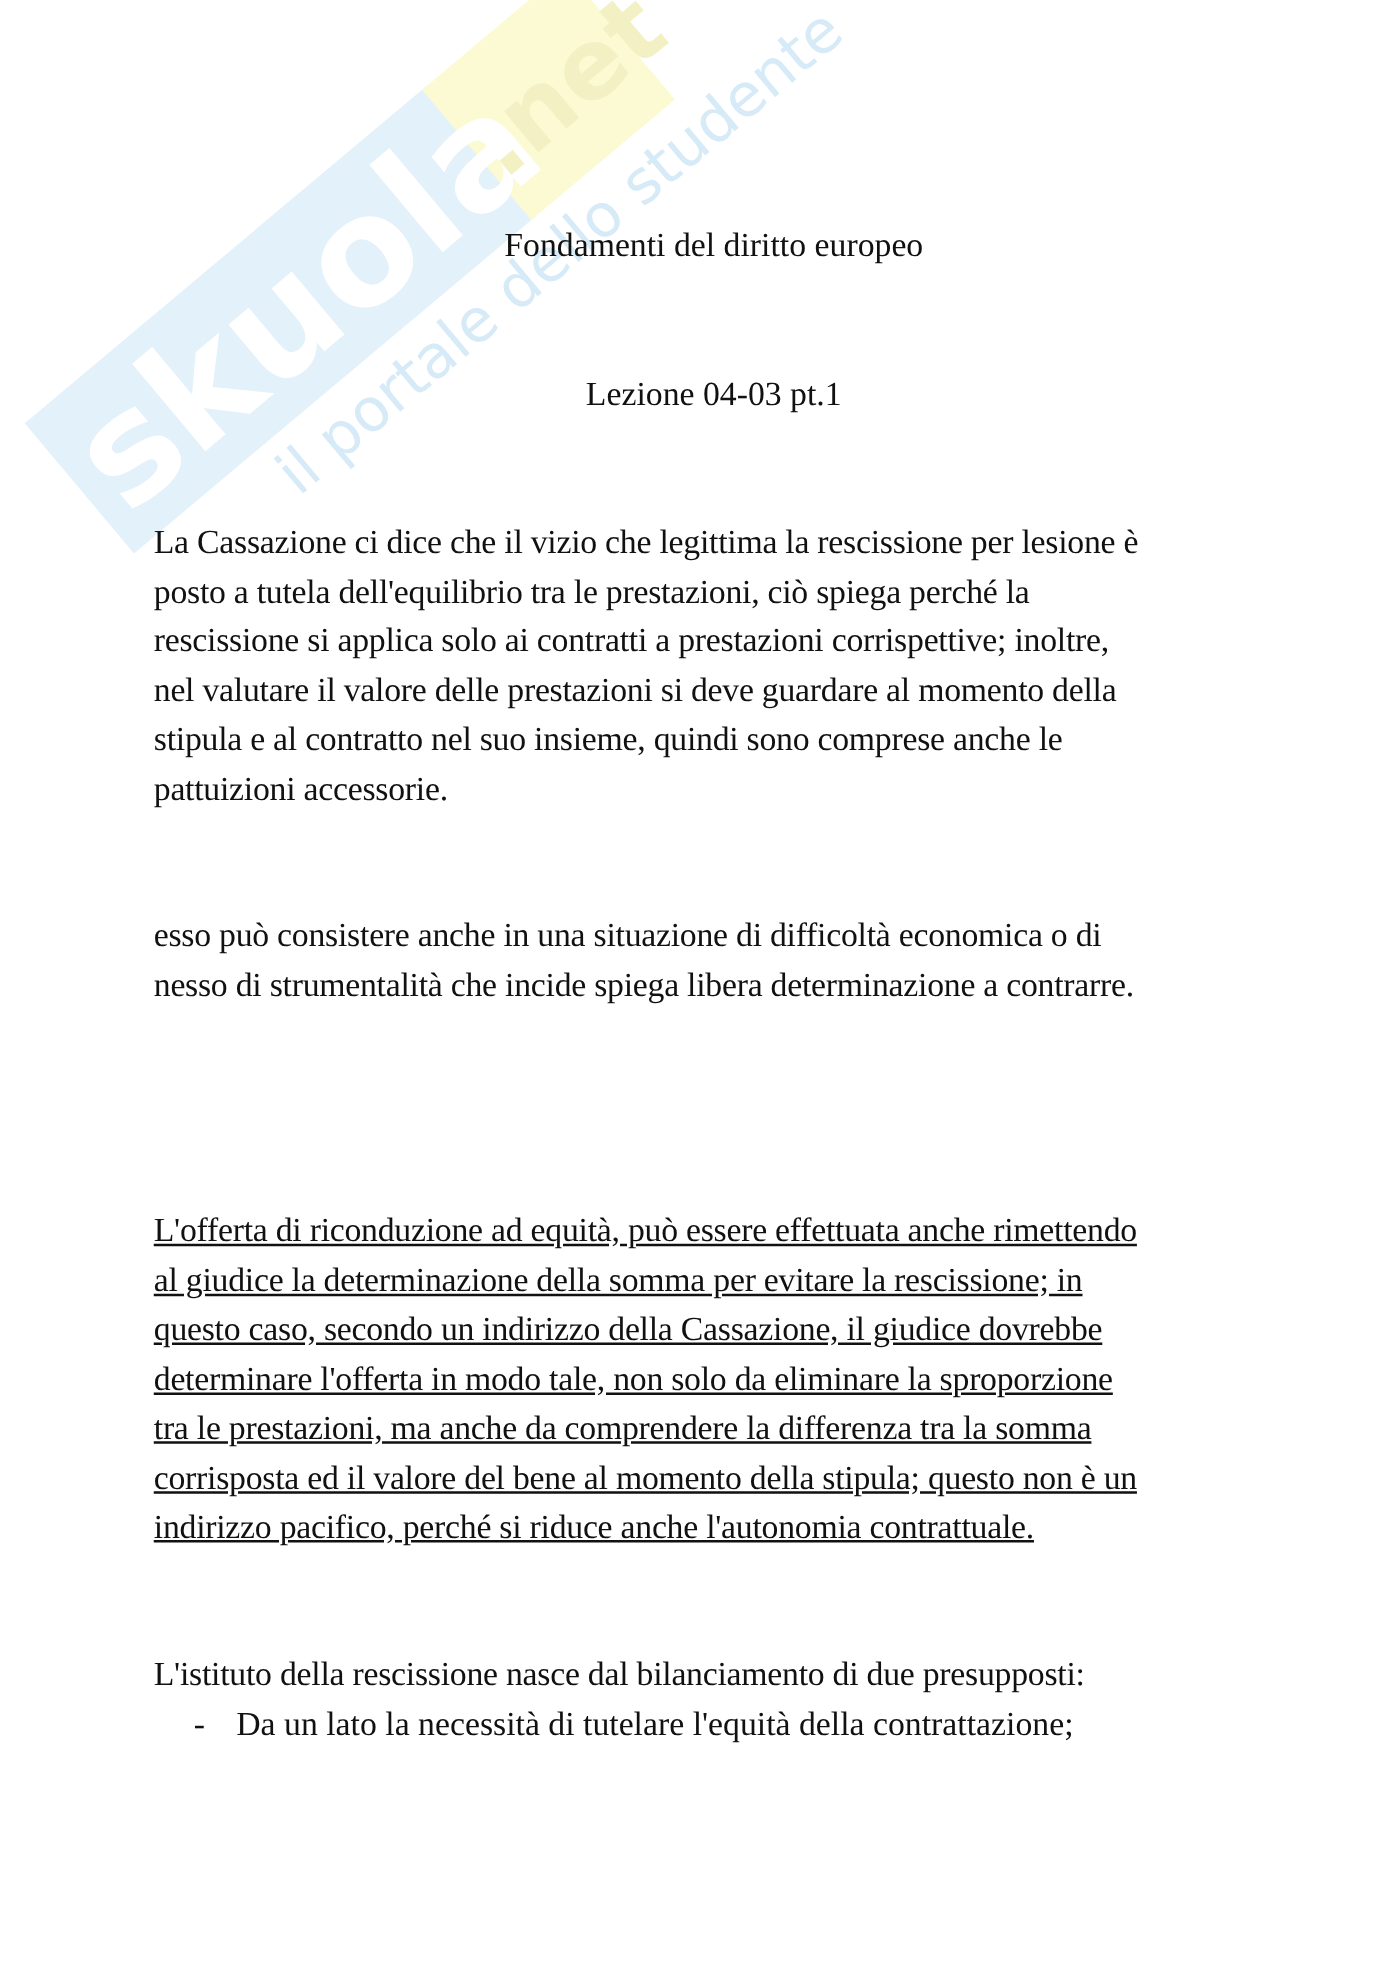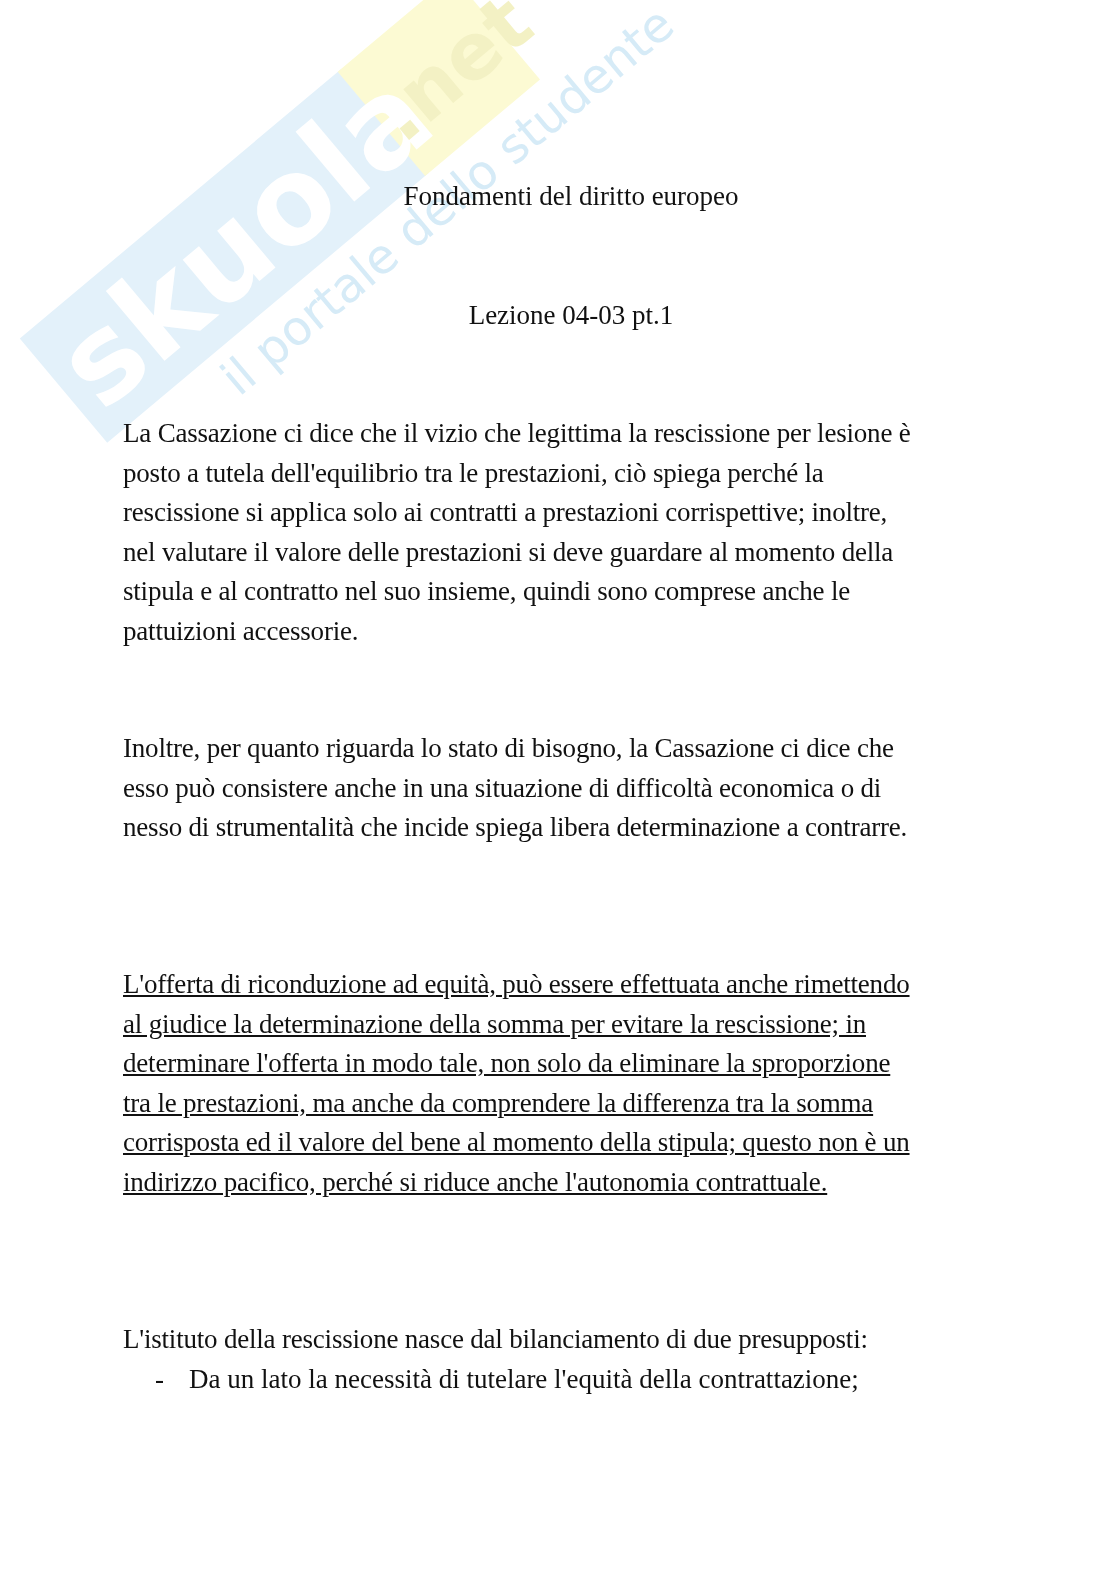--- a/index.html
+++ b/index.html
@@ -107,28 +107,28 @@
     <div class="para p1">
       <span class="ln">La Cassazione ci dice che il vizio che legittima la rescissione per lesione è</span>
       <span class="ln">posto a tutela dell'equilibrio tra le prestazioni, ciò spiega perché la</span>
       <span class="ln">rescissione si applica solo ai contratti a prestazioni corrispettive; inoltre,</span>
       <span class="ln">nel valutare il valore delle prestazioni si deve guardare al momento della</span>
       <span class="ln">stipula e al contratto nel suo insieme, quindi sono comprese anche le</span>
       <span class="ln">pattuizioni accessorie.</span>
     </div>
 
     <div class="para p2">
-      <span class="ln">Inoltre, per quanto riguarda lo stato di bisogno, la Cassazione ci dice che</span>
       <span class="ln">esso può consistere anche in una situazione di difficoltà economica o di</span>
       <span class="ln">nesso di strumentalità che incide spiega libera determinazione a contrarre.</span>
     </div>
 
     <div class="para p3">
       <span class="ln">L'offerta di riconduzione ad equità, può essere effettuata anche rimettendo</span>
       <span class="ln">al giudice la determinazione della somma per evitare la rescissione; in</span>
+      <span class="ln">questo caso, secondo un indirizzo della Cassazione, il giudice dovrebbe</span>
       <span class="ln">determinare l'offerta in modo tale, non solo da eliminare la sproporzione</span>
       <span class="ln">tra le prestazioni, ma anche da comprendere la differenza tra la somma</span>
       <span class="ln">corrisposta ed il valore del bene al momento della stipula; questo non è un</span>
       <span class="ln">indirizzo pacifico, perché si riduce anche l'autonomia contrattuale.</span>
     </div>
 
     <div class="para p4">
       <span class="ln">L'istituto della rescissione nasce dal bilanciamento di due presupposti:</span>
     </div>
 

